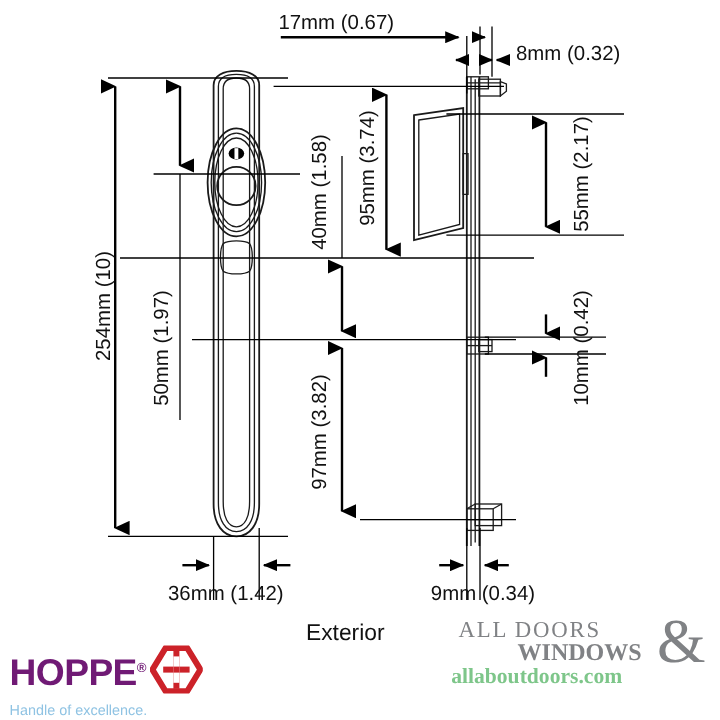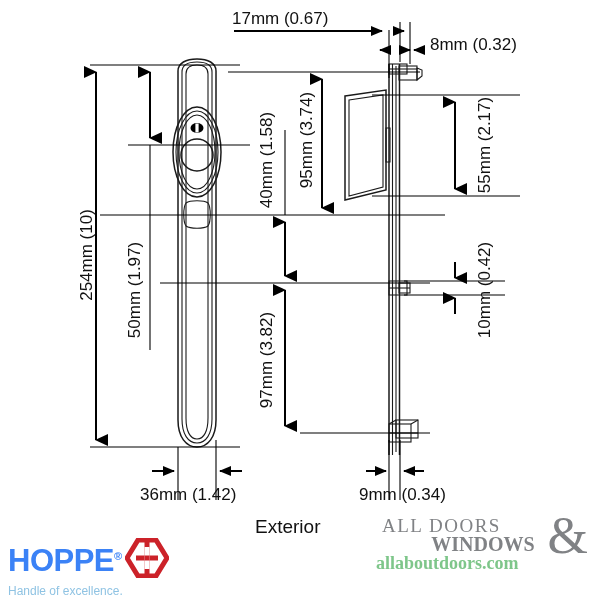--- a/index.html
+++ b/index.html
@@ -12,21 +12,21 @@
   .ln{stroke:#000;fill:none;}
   .thin2{stroke-width:1.1;}
   .med{stroke-width:2.0;}
   .obj{stroke:#1a1a1a;stroke-width:1.5;fill:none;}
   .objthin{stroke:#1a1a1a;stroke-width:1.1;fill:none;}
   .arrow{fill:#000;stroke:none;}
 
   
   #hoppe{position:absolute;left:8px;top:538px;width:180px;height:56px;}
   #hoppe .word{font-family:"Liberation Sans", sans-serif;font-weight:bold;
-      font-size:31px;letter-spacing:-0.5px;color:#3b82f6;line-height:1;}
+      font-size:31px;letter-spacing:-0.5px;color:#701a75;line-height:1;}
   #hoppe .reg{font-size:11px;vertical-align:super;font-weight:bold;}
   #hoppe .tag{font-family:"Liberation Sans", sans-serif;font-size:12px;
       color:#8fc3e3;margin-top:2px;}
   #hoppe .row{display:flex;align-items:center;}
   #hoppe .hexwrap{margin-left:3px;}
 
   
   #aadw{position:absolute;left:362px;top:516px;width:232px;height:80px;
         text-align:center;color:#808285;}
   #aadw .l1{font-family:"Liberation Serif", serif;font-size:19px;

